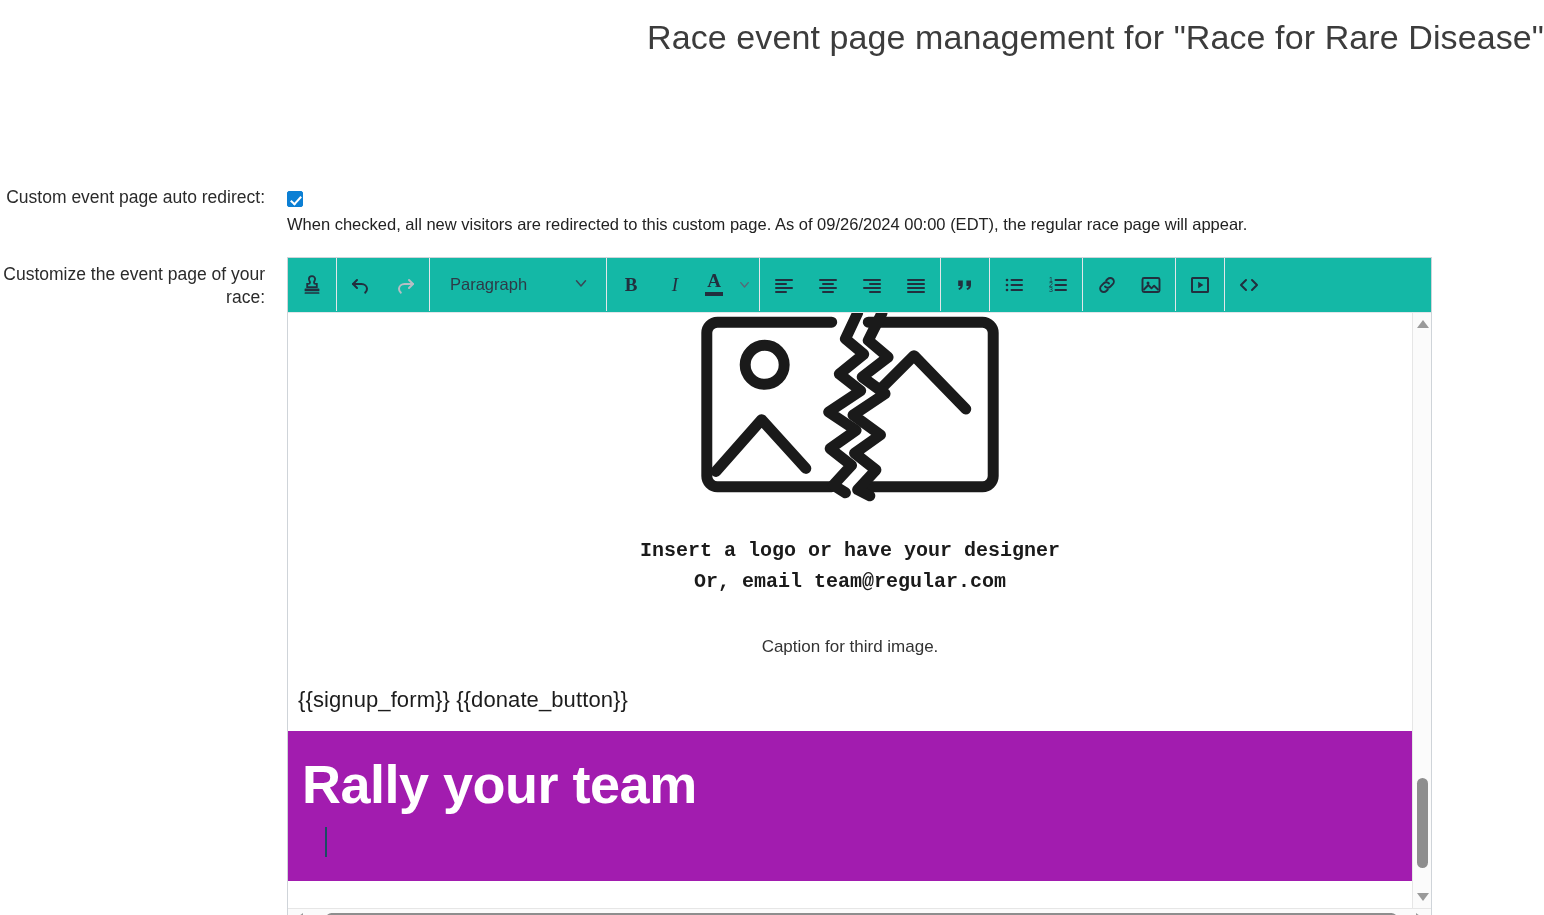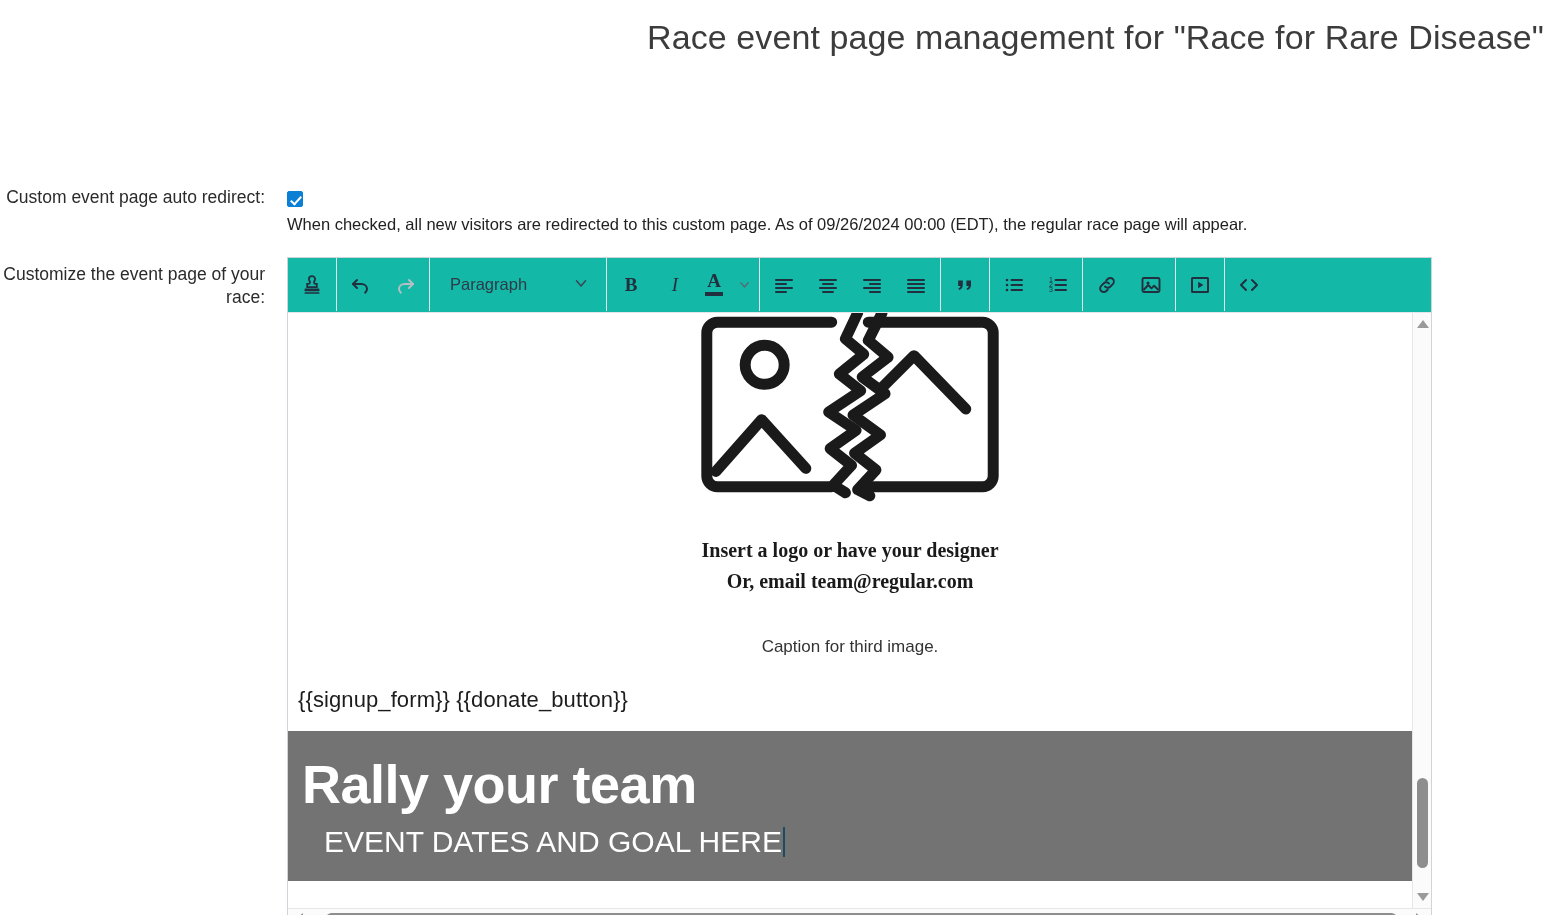--- a/index.html
+++ b/index.html
@@ -170,38 +170,38 @@
     padding-top: 0;
   }
   .ph-inner { text-align: center; }
   .ph-icon { margin: 0 auto; display: block; }
   .ph-caption {
     font-size: 20px;
     font-weight: bold;
     color: #1a1a1a;
     line-height: 1.47;
     margin-top: 28px;
-    font-family: Liberation Serif, serif;
+    font-family: Liberation Mono, monospace;
   }
   .third-caption {
     text-align: center;
     font-size: 17px;
     color: #333333;
     margin-top: 40px;
   }
   .tags-line {
     font-size: 22px;
     color: #1c1c1c;
     padding: 0 0 0 10px;
     margin-top: 30px;
     letter-spacing: 0.1px;
   }
 
   .teal-banner {
-    background: #737373;
+    background: #a21caf;
     margin-top: 18px;
     padding: 26px 0 0 0;
     min-height: 150px;
     position: relative;
   }
   .banner-h1 {
     color: #ffffff;
     font-size: 54px;
     font-weight: bold;
     line-height: 1.0;
@@ -489,21 +489,21 @@
                 <div class="ph-caption" style="margin-top:2px">Or, email team@regular.com</div>
               </div>
             </div>
 
             <div class="third-caption">Caption for third image.</div>
 
             <div class="tags-line">{{signup_form}} {{donate_button}}</div>
 
             <div class="teal-banner">
               <div class="banner-h1">Rally your team</div>
-              <div class="banner-sub"><span>EVENT DATES AND GOAL HERE</span><span class="caret"></span></div>
+              <div class="banner-sub"><span class="caret"></span></div>
             </div>
 
           </div>
 
           <div class="vscroll">
             <div class="v-arrow-up">
                 <span class="tri tri-up"></span>
               </div>
             <div class="v-thumb"></div>
             <div class="v-arrow-dn">

